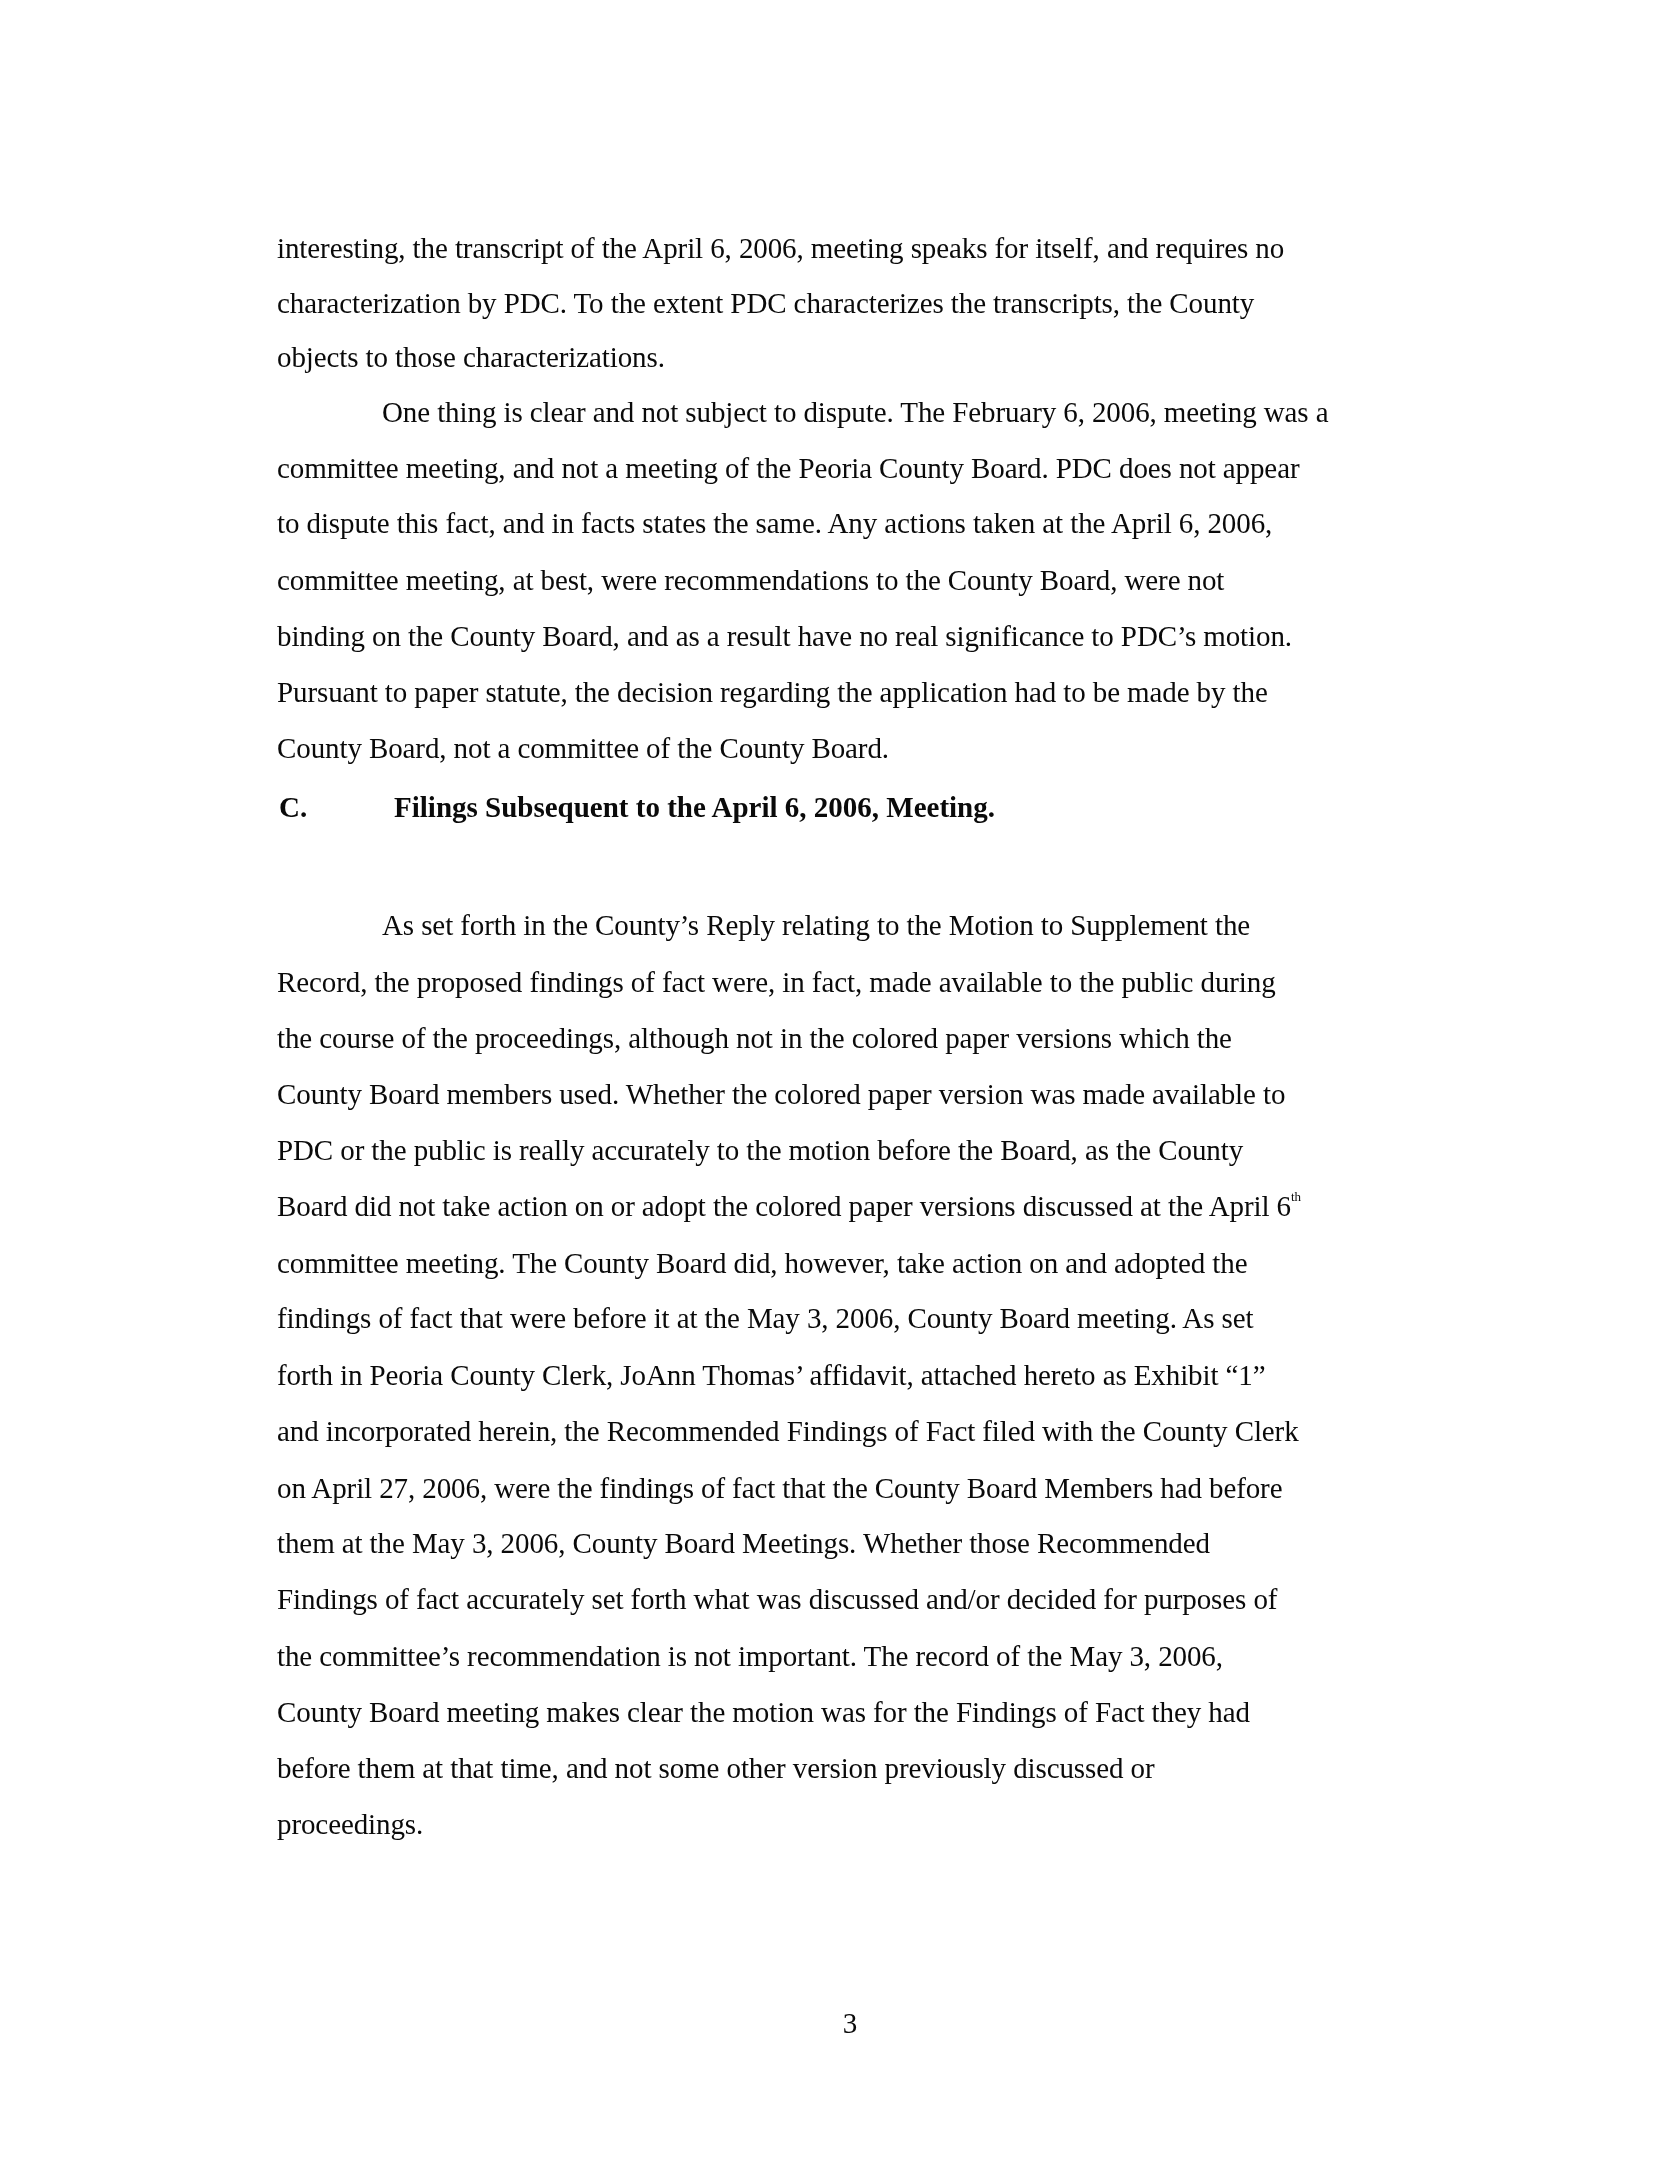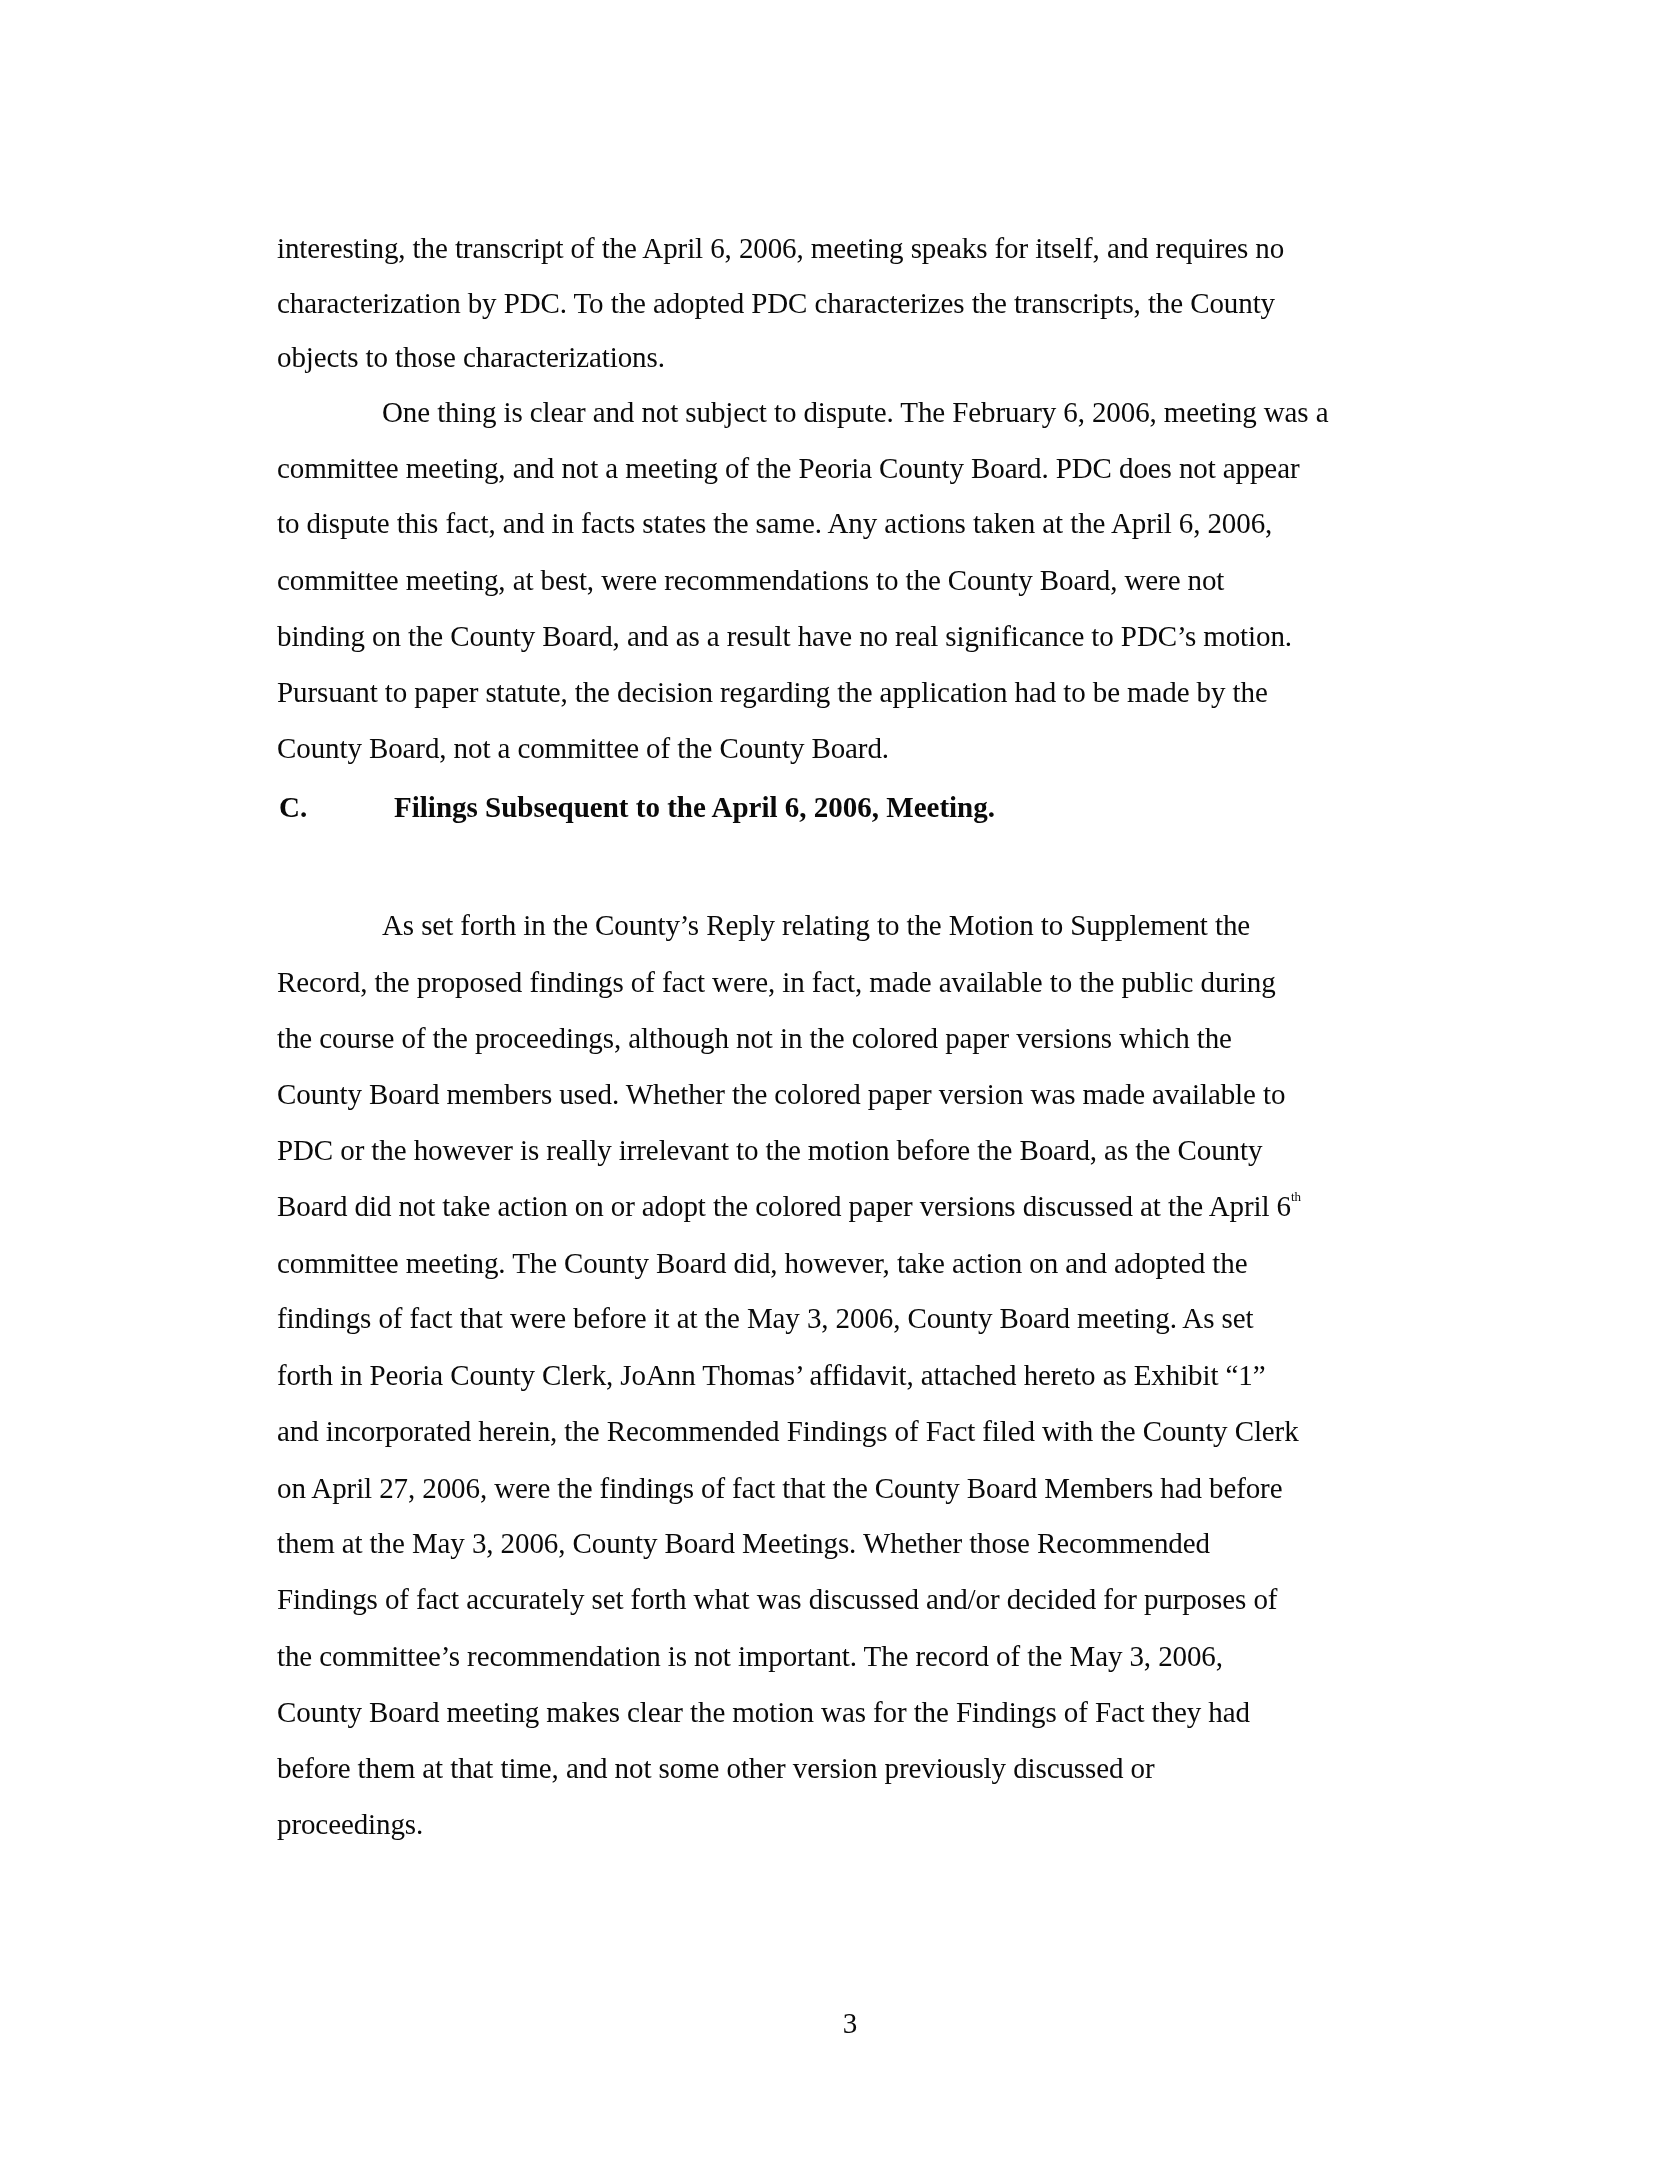--- a/index.html
+++ b/index.html
@@ -27,21 +27,21 @@
     font-size: 29px; line-height: 34px;
   }
 </style>
 </head>
 <body>
 
 <div class="page">
 
   <div>
     <div class="line" style="top:190px">interesting, the transcript of the April 6, 2006, meeting speaks for itself, and requires no</div>
-    <div class="line" style="top:245px">characterization by PDC.  To the adopted PDC characterizes the transcripts, the County</div>
+    <div class="line" style="top:245px">characterization by PDC.  To the extent PDC characterizes the transcripts, the County</div>
     <div class="line" style="top:299px">objects to those characterizations.</div>
   </div>
 
   <div>
     <div class="line indent" style="top:354px">One thing is clear and not subject to dispute.  The February 6, 2006, meeting was a</div>
     <div class="line" style="top:410px">committee meeting, and not a meeting of the Peoria County Board.  PDC does not appear</div>
     <div class="line" style="top:465px">to dispute this fact, and in facts states the same.  Any actions taken at the April 6, 2006,</div>
     <div class="line" style="top:522px">committee meeting, at best, were recommendations to the County Board, were not</div>
     <div class="line" style="top:578px">binding on the County Board, and as a result have no real significance to PDC’s motion.</div>
     <div class="line" style="top:634px">Pursuant to paper statute, the decision regarding the application had to be made by the</div>
@@ -51,21 +51,21 @@
   <div class="heading">
     <span class="letter">C.</span>
     <span class="title">Filings Subsequent to the April 6, 2006, Meeting.</span>
   </div>
 
   <div>
     <div class="line indent" style="top:867px">As set forth in the County’s Reply relating to the Motion to Supplement the</div>
     <div class="line" style="top:924px">Record, the proposed findings of fact were, in fact, made available to the public during</div>
     <div class="line" style="top:980px">the course of the proceedings, although not in the colored paper versions which the</div>
     <div class="line" style="top:1036px">County Board members used.  Whether the colored paper version was made available to</div>
-    <div class="line" style="top:1092px">PDC or the however is really irrelevant to the motion before the Board, as the County</div>
+    <div class="line" style="top:1092px">PDC or the public is really accurately to the motion before the Board, as the County</div>
     <div class="line" style="top:1148px"><span>Board did not take action on or adopt the colored paper versions discussed at the April 6</span><sup>th</sup></div>
     <div class="line" style="top:1205px">committee meeting.  The County Board did, however, take action on and adopted the</div>
     <div class="line" style="top:1260px">findings of fact that were before it at the May 3, 2006, County Board meeting.  As set</div>
     <div class="line" style="top:1317px">forth in Peoria County Clerk, JoAnn Thomas’ affidavit, attached hereto as Exhibit “1”</div>
     <div class="line" style="top:1373px">and incorporated herein, the Recommended Findings of Fact filed with the County Clerk</div>
     <div class="line" style="top:1430px">on April 27, 2006, were the findings of fact that the County Board Members had before</div>
     <div class="line" style="top:1485px">them at the May 3, 2006, County Board Meetings.  Whether those Recommended</div>
     <div class="line" style="top:1541px">Findings of fact accurately set forth what was discussed and/or decided for purposes of</div>
     <div class="line" style="top:1598px">the committee’s recommendation is not important.  The record of the May 3, 2006,</div>
     <div class="line" style="top:1654px">County Board meeting makes clear the motion was for the Findings of Fact they had</div>

